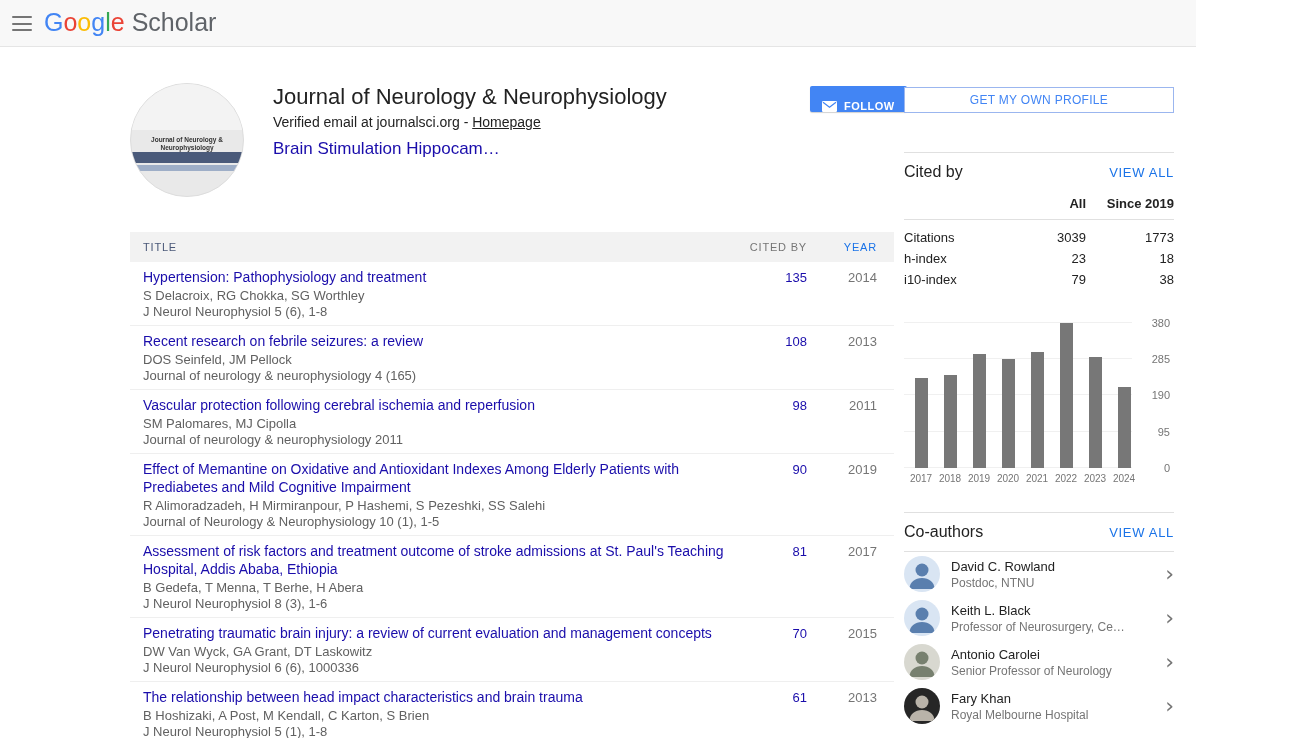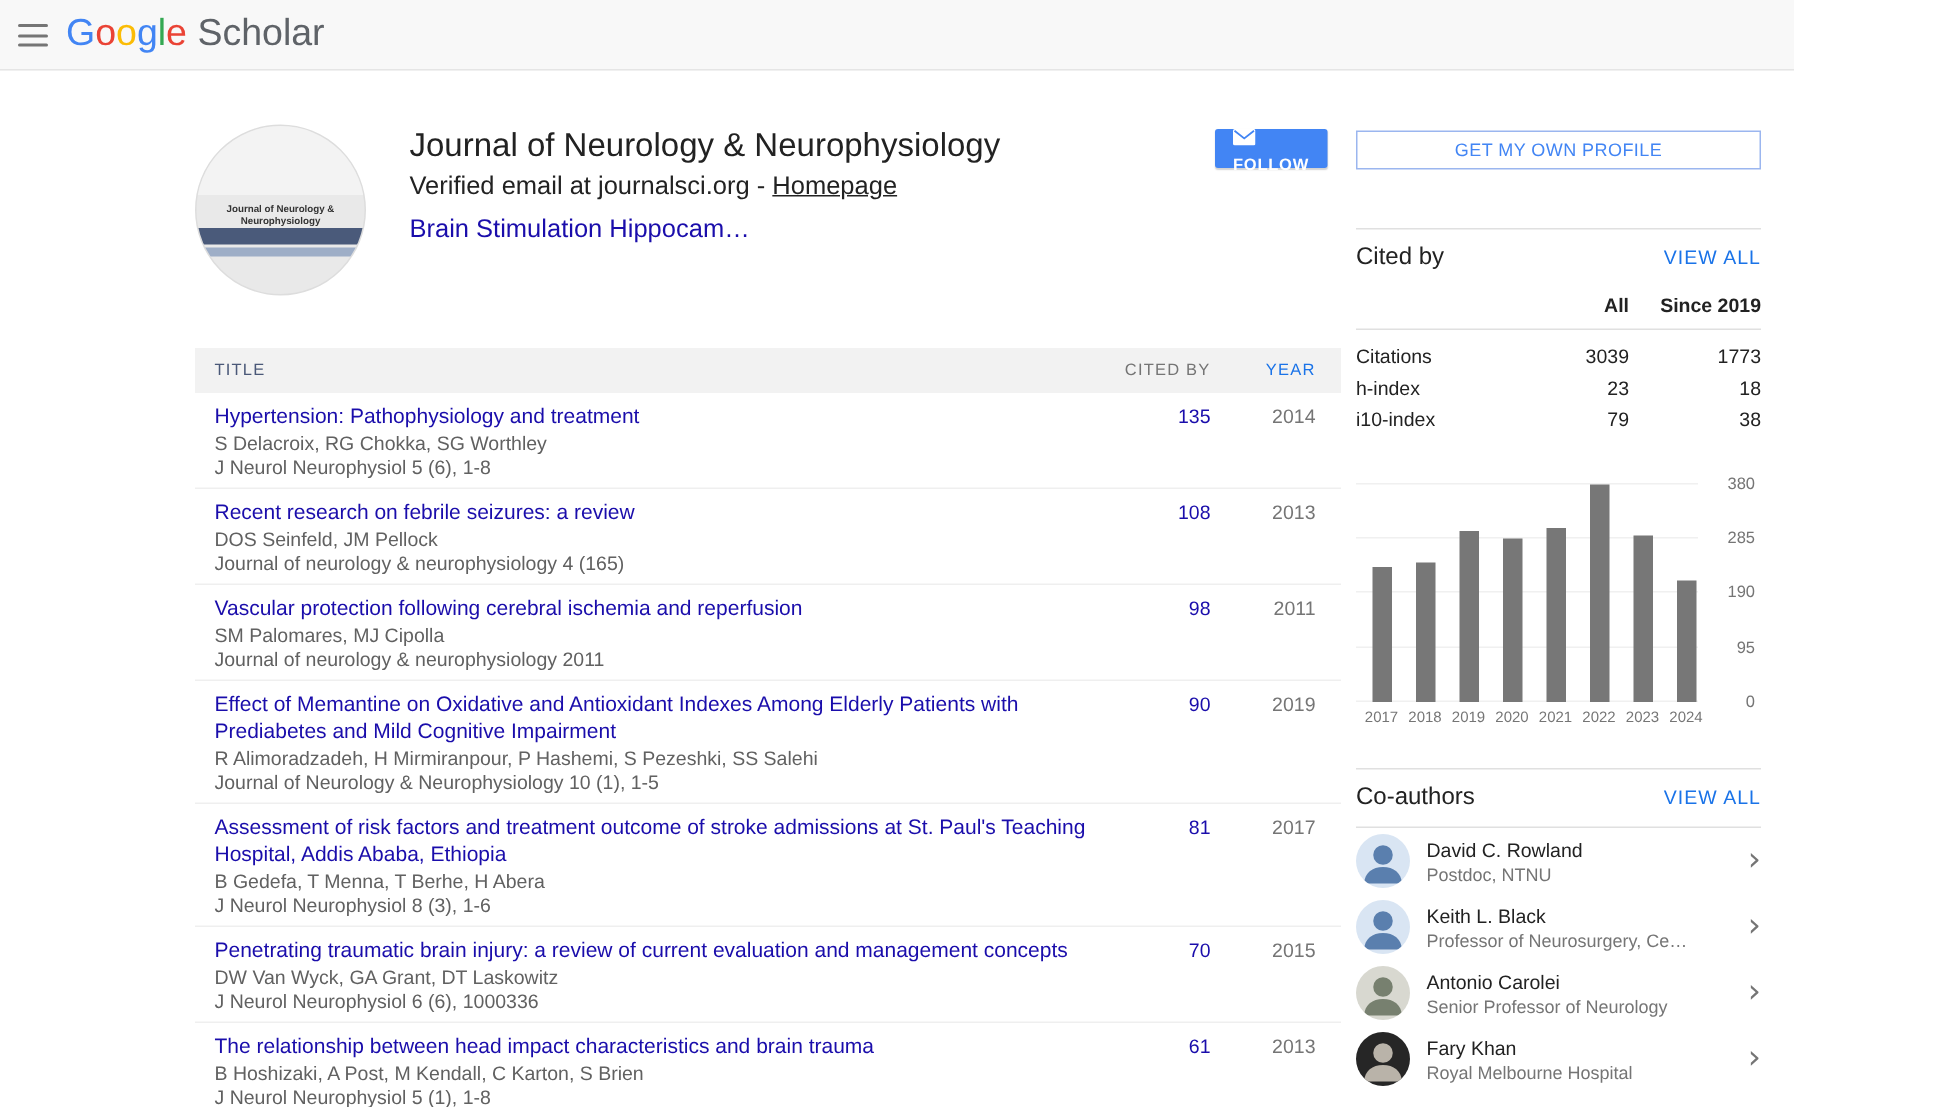--- a/index.html
+++ b/index.html
@@ -19,24 +19,24 @@
 
   
   .avatar{position:absolute;left:130px;top:83px;width:114px;height:114px;border-radius:50%;background:#e9e9e9;overflow:hidden;border:1px solid #ddd;}
   .avatar-top{position:absolute;top:0;left:0;right:0;height:46px;background:#f3f3f3;}
   .avatar-caption{position:absolute;top:52px;left:4px;right:4px;text-align:center;font-size:6.5px;font-weight:bold;color:#333;line-height:8px;}
   .avatar-band{position:absolute;top:68px;left:0;right:0;height:11px;background:#4a5a7a;}
   .avatar-band2{position:absolute;top:81px;left:0;right:0;height:6px;background:#9eaec7;}
   .profile-info{position:absolute;left:273px;top:84px;width:520px;}
   .profile-name{font-size:22px;font-weight:normal;color:#222;}
   .profile-aff{margin-top:11px;font-size:13px;color:#222;}
-  .profile-verified{margin-top:4px;font-size:17px;color:#222;}
+  .profile-verified{margin-top:4px;font-size:14px;color:#222;}
   .homepage-link{color:#222;text-decoration:underline;cursor:pointer;}
   .profile-interests{margin-top:9px;font-size:17px;color:#1a0dab;cursor:pointer;}
-  .follow-btn{position:absolute;left:810px;top:86px;height:26px;padding:0 12px;background:#4285f4;color:#fff;font-size:11px;font-weight:bold;letter-spacing:.5px;display:flex;align-items:flex-start;gap:7px;border:none;border-radius:2px;cursor:pointer;box-shadow:0 1px 1px rgba(0,0,0,.18);flex-direction:column;}
+  .follow-btn{position:absolute;left:810px;top:86px;height:26px;padding:0 12px;background:#4285f4;color:#fff;font-size:11px;font-weight:bold;letter-spacing:.5px;display:flex;align-items:flex-end;gap:7px;border:none;border-radius:2px;cursor:pointer;box-shadow:0 1px 1px rgba(0,0,0,.18);}
 
   
   .articles{position:absolute;left:130px;top:232px;width:764px;}
   .tbl-head{height:30px;background:#f2f2f2;display:flex;align-items:center;font-size:11px;letter-spacing:.8px;}
   .th-title{flex:1;padding-left:13px;color:#4a5878;}
   .th-cited{width:70px;text-align:right;color:#757575;cursor:pointer;}
   .th-year{width:87px;text-align:right;padding-right:17px;color:#1a73e8;cursor:pointer;}
   .art-row{display:flex;padding:6px 0 5px;border-bottom:1px solid #efefef;}
   .art-main{flex:1;padding-left:13px;padding-right:4px;}
   .art-title{font-size:14px;line-height:18px;color:#1a0dab;cursor:pointer;margin-bottom:2px;}

